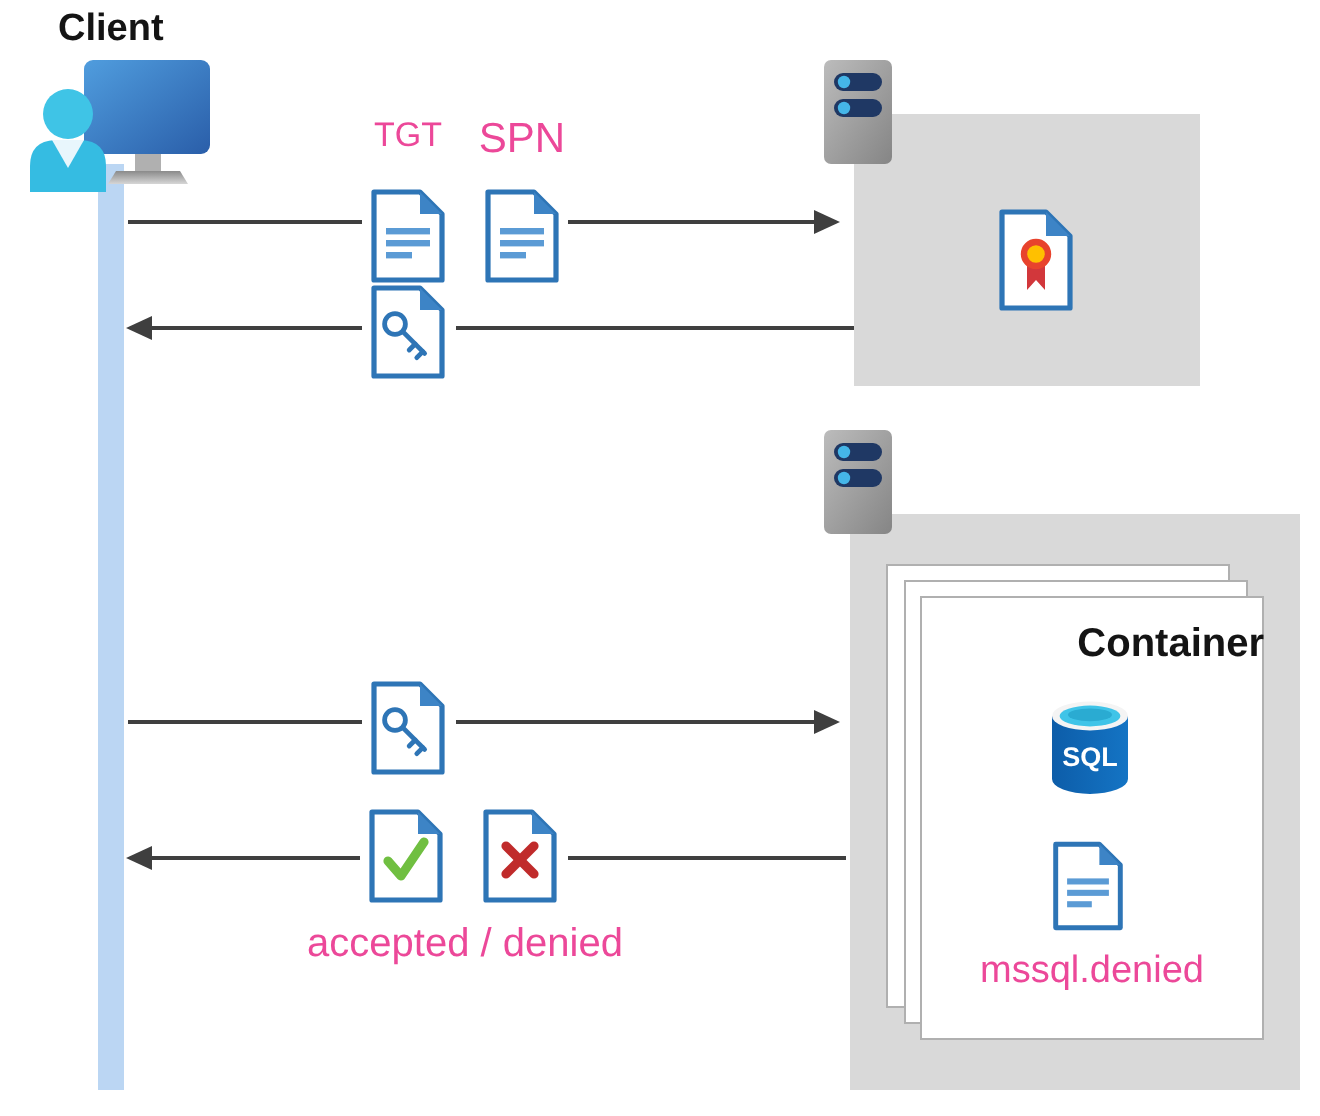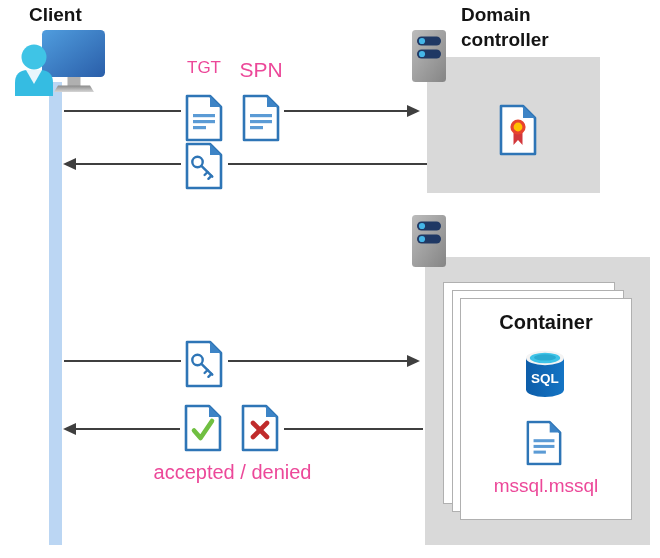--- a/index.html
+++ b/index.html
@@ -138,48 +138,47 @@
     <svg width="100" height="70">
         <use href="#sym-client"></use>
       </svg>
   </div>
 
   <div class="abs" style="left:411px;top:29px;width:36px;height:54px;">
     <svg width="36" height="54">
         <use href="#sym-server"></use>
       </svg>
   </div>
-  <div class="lbl-bold" style="left:461px;top:2px;width:112px;">Domain controller</div>
   <div class="abs" style="left:498px;top:104px;width:40px;height:52px;">
     <svg width="40" height="52">
         <use href="#sym-doc-cert"></use>
       </svg>
   </div>
 
   <div class="abs" style="left:411px;top:214px;width:36px;height:54px;">
     <svg width="36" height="54">
         <use href="#sym-server"></use>
       </svg>
   </div>
 
   <div class="card" style="left:443px;top:282px;"></div>
   <div class="card" style="left:452px;top:290px;"></div>
   <div class="card" style="left:460px;top:298px;"></div>
-  <div class="lbl-bold ctr" style="left:460px;top:310px;width:172px;font-size:20px;">Container</div>
+  <div class="lbl-bold ctr" style="left:460px;top:310px;width:172px;font-size:20px;text-align:right;">Container</div>
   <div class="abs" style="left:523px;top:349px;width:44px;height:50px;">
     <svg width="44" height="50">
         <use href="#sym-sql"></use>
       </svg>
   </div>
   <div class="abs" style="left:525px;top:419px;width:38px;height:48px;">
     <svg width="38" height="48">
         <use href="#sym-doc-lines"></use>
       </svg>
   </div>
-  <div class="lbl ctr" style="left:460px;top:475px;width:172px;font-size:19px;">mssql.mssql</div>
+  <div class="lbl ctr" style="left:460px;top:475px;width:172px;font-size:19px;">mssql.denied</div>
 
   <div class="lbl ctr" style="left:176px;top:58px;width:56px;font-size:17px;">TGT</div>
   <div class="lbl ctr" style="left:233px;top:58px;width:56px;font-size:21px;">SPN</div>
   <div class="abs" style="left:184px;top:94px;width:40px;height:48px;">
     <svg width="40" height="48">
         <use href="#sym-doc-lines"></use>
       </svg>
   </div>
   <div class="abs" style="left:241px;top:94px;width:40px;height:48px;">
     <svg width="40" height="48">

